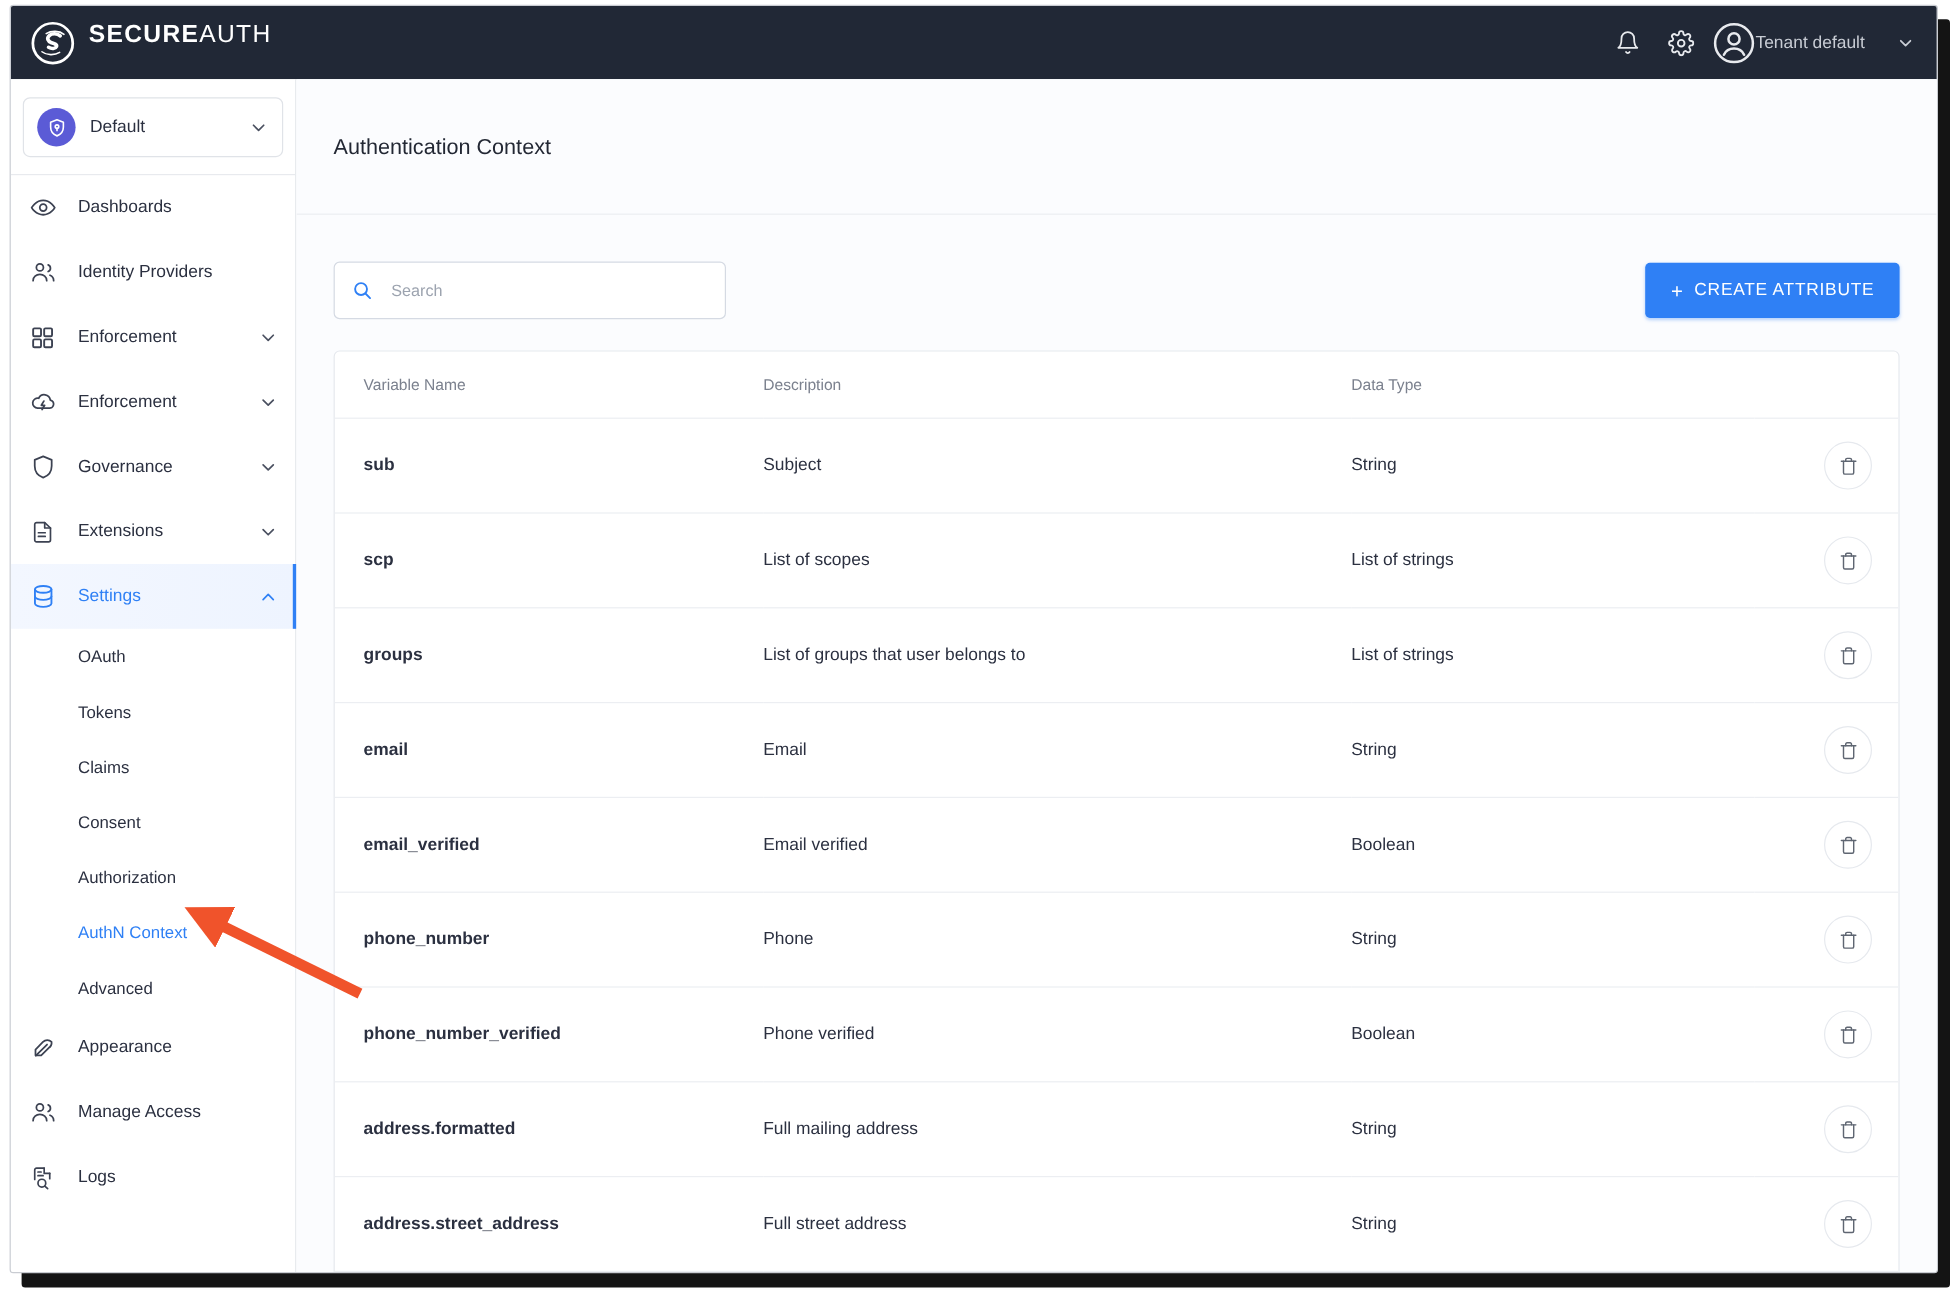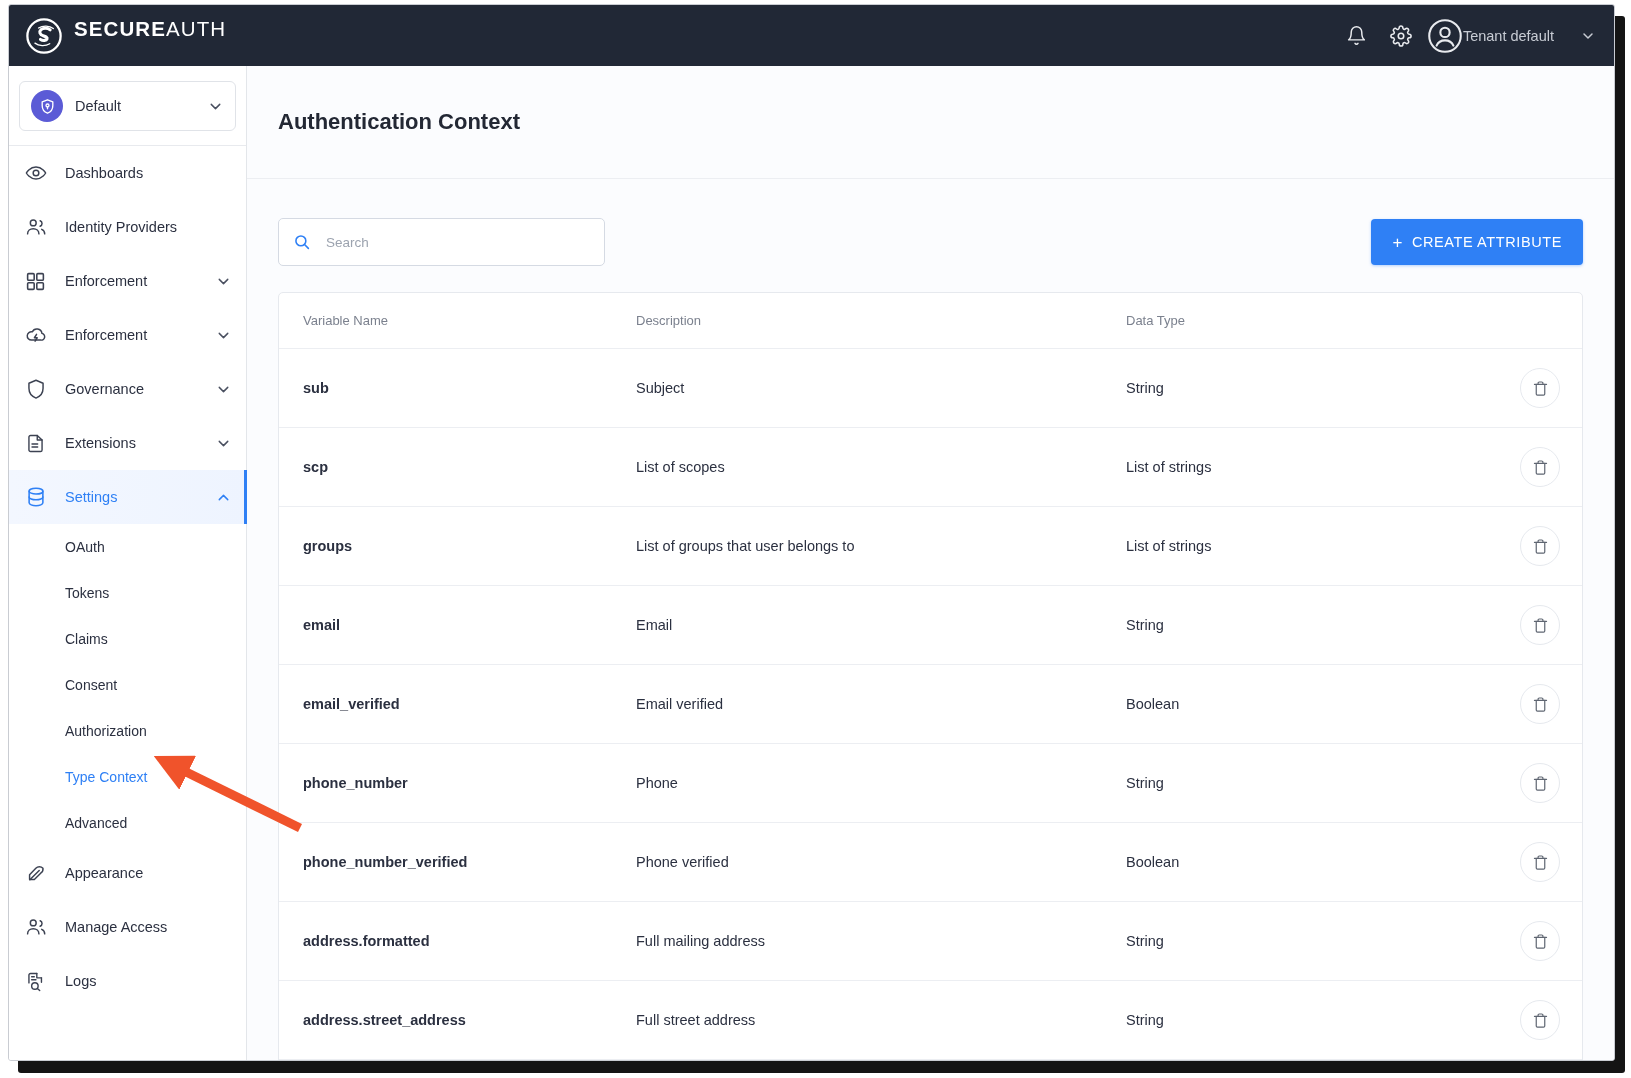--- a/index.html
+++ b/index.html
@@ -128,21 +128,21 @@
   
   #main {
     flex: 1; height: 100%; background: #fbfcfe;
     position: relative; overflow: hidden;
   }
   #page-header {
     height: 113px; border-bottom: 1px solid #eceef2;
     display: flex; align-items: center; padding-left: 31px;
     background: #fbfcfe;
   }
-  #page-title { font-size: 22px; color: #232834; font-weight: 700; }
+  #page-title { font-size: 18px; color: #232834; font-weight: 400; }
 
   #toolbar {
     display: flex; align-items: center;
     padding: 39px 31px 0 31px;
   }
   #search-box {
     width: 327px; height: 48px;
     background: #ffffff;
     border: 1px solid #d5dae3;
     border-radius: 5px;
@@ -390,21 +390,21 @@
       <div class="subnav-item">
         <span>Claims</span>
       </div>
       <div class="subnav-item">
         <span>Consent</span>
       </div>
       <div class="subnav-item">
         <span>Authorization</span>
       </div>
       <div class="subnav-item selected">
-        <span>Type Context</span>
+        <span>AuthN Context</span>
       </div>
       <div class="subnav-item">
         <span>Advanced</span>
       </div>
 
       <div class="nav-item">
         <span class="nav-icon">
           <svg width="22" height="22" viewBox="0 0 24 24" fill="none" stroke="currentColor" stroke-width="1.6" stroke-linecap="round" stroke-linejoin="round">
             <path d="M19.6 6.9a5.5 5.5 0 0 0-7.8 0L5 13.8V19h5.2l6.9-6.8a5.5 5.5 0 0 0 2.5-5.3z"></path>
             <line x1="15.5" y1="9.2" x2="5.3" y2="19.4"></line>

